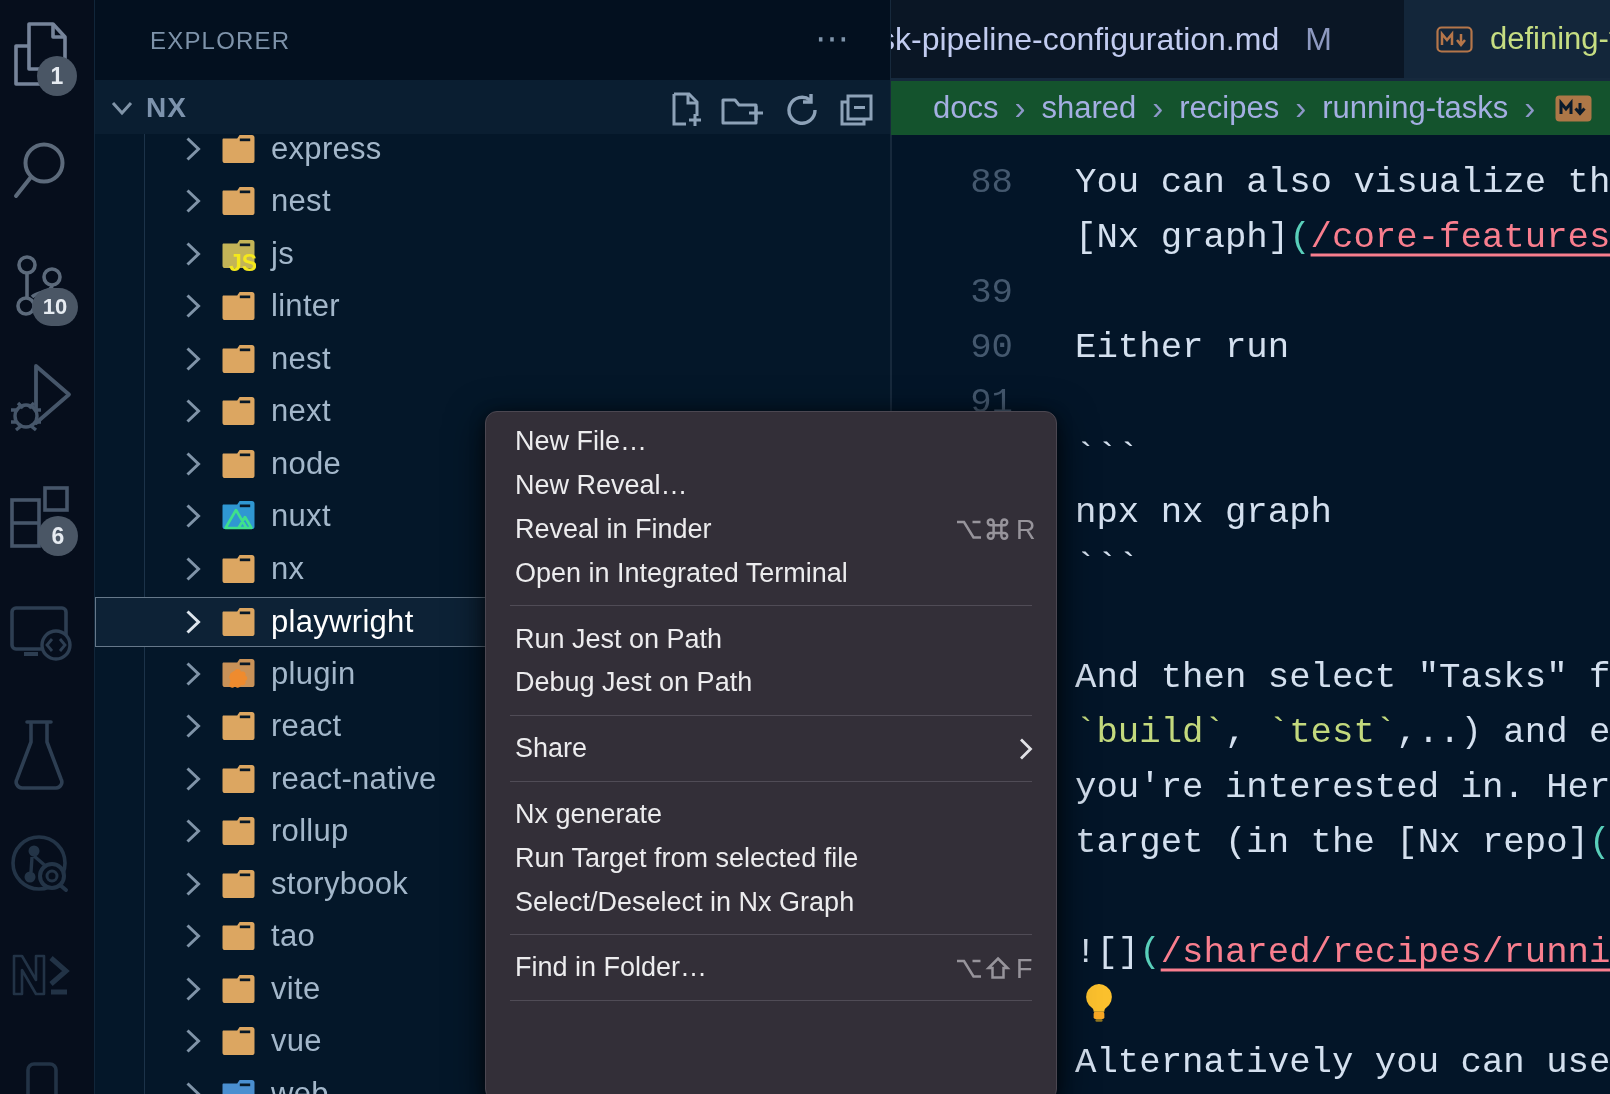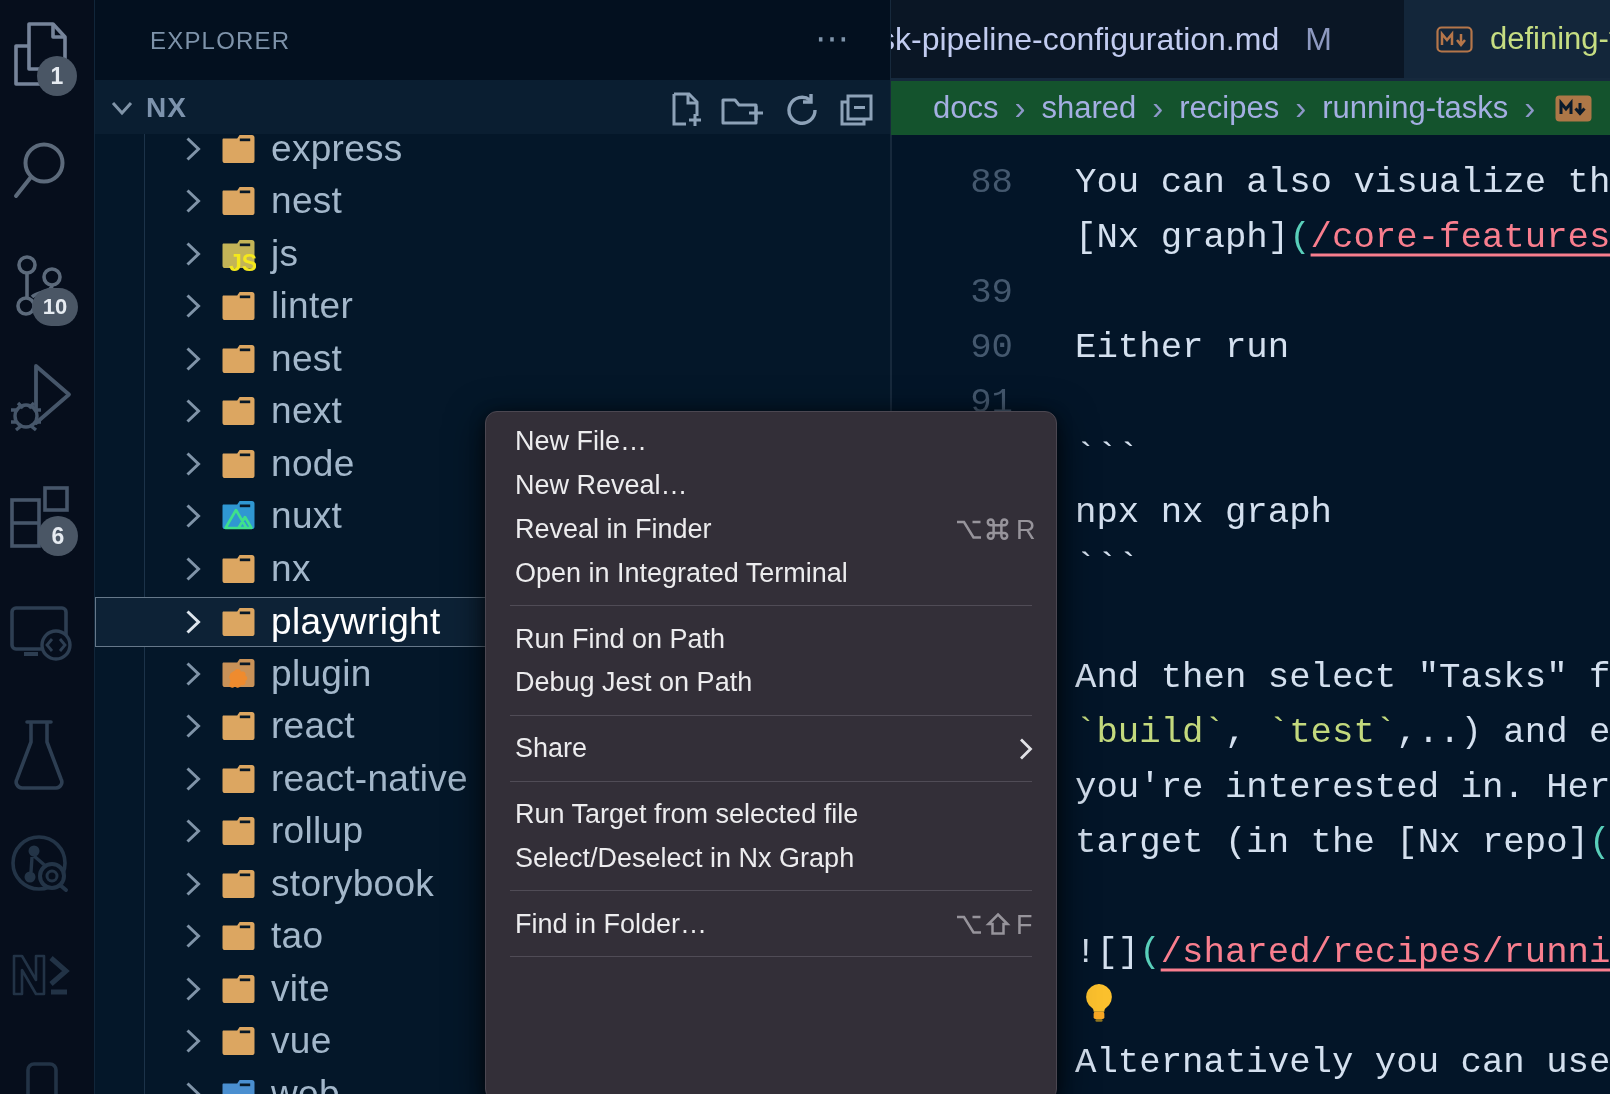--- a/index.html
+++ b/index.html
@@ -14,21 +14,21 @@
   
   #sidebar { left:95px; top:0; width:796px; height:1094px; background:#041729; }
   #sbtitle { left:150px; top:27px; font-size:24px; color:#7e93aa; letter-spacing:1.2px; }
   #sbdots  { left:815px; top:18px; font-size:34px; color:#8095ab; letter-spacing:2px; }
   #nxrow { left:95px; top:80px; width:796px; height:54px; background:#0a1e31; }
   #nxlabel { left:146px; top:92px; font-size:28px; font-weight:bold; color:#7d93ad; letter-spacing:1px; }
   .treerow { position:absolute; left:95px; width:796px; height:52px; }
   .chev { position:absolute; left:88px; top:50%; transform:translateY(-50%); }
   .ficon { position:absolute; left:126px; top:50%; transform:translateY(-50%); }
   .flabel { position:absolute; left:176px; top:50%; transform:translateY(-50%);
-            font-size:37px; color:#a3b7ca; letter-spacing:0.3px; white-space:pre; }
+            font-size:31px; color:#a3b7ca; letter-spacing:0.3px; white-space:pre; }
   #guide { left:144px; top:134px; width:1px; height:960px; background:#1c3349; }
 
   
   #editor { left:891px; top:0; width:719px; height:1094px; background:#031528; }
   #tabbar { left:891px; top:0; width:719px; height:80px; background:#0a1625; }
   #tab2 { left:1404px; top:0; width:206px; height:80px; background:#13263a; }
   #tabline { left:891px; top:78px; width:719px; height:3px; background:#16293d; }
   #crumbs { left:891px; top:81px; width:719px; height:54px; background:#14532d; color:#a4afe2;
             font-size:31px; display:flex; align-items:center; }
   #codewrap { font-family:"Liberation Mono", monospace; font-size:35.7px; }
@@ -420,27 +420,28 @@
   <div class="mi">New Reveal…</div>
   <div class="mi">Reveal in Finder<svg class="keysvg" width="80" height="32" viewBox="0 0 80 32">
         <g stroke="#97949b" stroke-width="2.5" fill="none">
           <path d="M2 9 h7 l9.5 15.5 h7.5 M17.5 9 h8"></path>
           <path d="M38.6 12.2 V9.4 A2.9 2.9 0 1 0 35.7 12.2 H38.6 M38.6 12.2 H46.4 M38.6 12.2 V20 M46.4 12.2 V9.4 A2.9 2.9 0 1 1 49.3 12.2 H46.4 M46.4 12.2 V20 M46.4 20 H38.6 M46.4 20 V22.8 A2.9 2.9 0 1 0 49.3 20 H46.4 M38.6 20 H35.7 A2.9 2.9 0 1 0 38.6 22.8 V20"></path>
         </g>
         <text x="61" y="26" font-size="27" fill="#97949b" font-family="Liberation Sans">R</text>
       </svg></div>
   <div class="mi">Open in Integrated Terminal</div>
   <div class="msep"></div>
-  <div class="mi">Run Find on Path</div>
+  <div class="mi">Run Jest on Path</div>
   <div class="mi">Debug Jest on Path</div>
   <div class="msep"></div>
   <div class="mi">Share<svg class="keysvg" width="20" height="30">
         <path d="M6 5.5 L15.5 15 L6 24.5" stroke="#e2e2e6" stroke-width="2.8" fill="none"></path>
       </svg></div>
   <div class="msep"></div>
+  <div class="mi">Nx generate</div>
   <div class="mi">Run Target from selected file</div>
   <div class="mi">Select/Deselect in Nx Graph</div>
   <div class="msep"></div>
   <div class="mi">Find in Folder…<svg class="keysvg" width="80" height="32" viewBox="0 0 80 32">
         <g stroke="#97949b" stroke-width="2.5" fill="none">
           <path d="M2 9 h7 l9.5 15.5 h7.5 M17.5 9 h8"></path>
           <path d="M43 6.5 L52.5 16 H48.5 V25.5 H37.5 V16 H33.5 Z"></path>
         </g>
         <text x="61" y="26" font-size="27" fill="#97949b" font-family="Liberation Sans">F</text>
       </svg></div>

